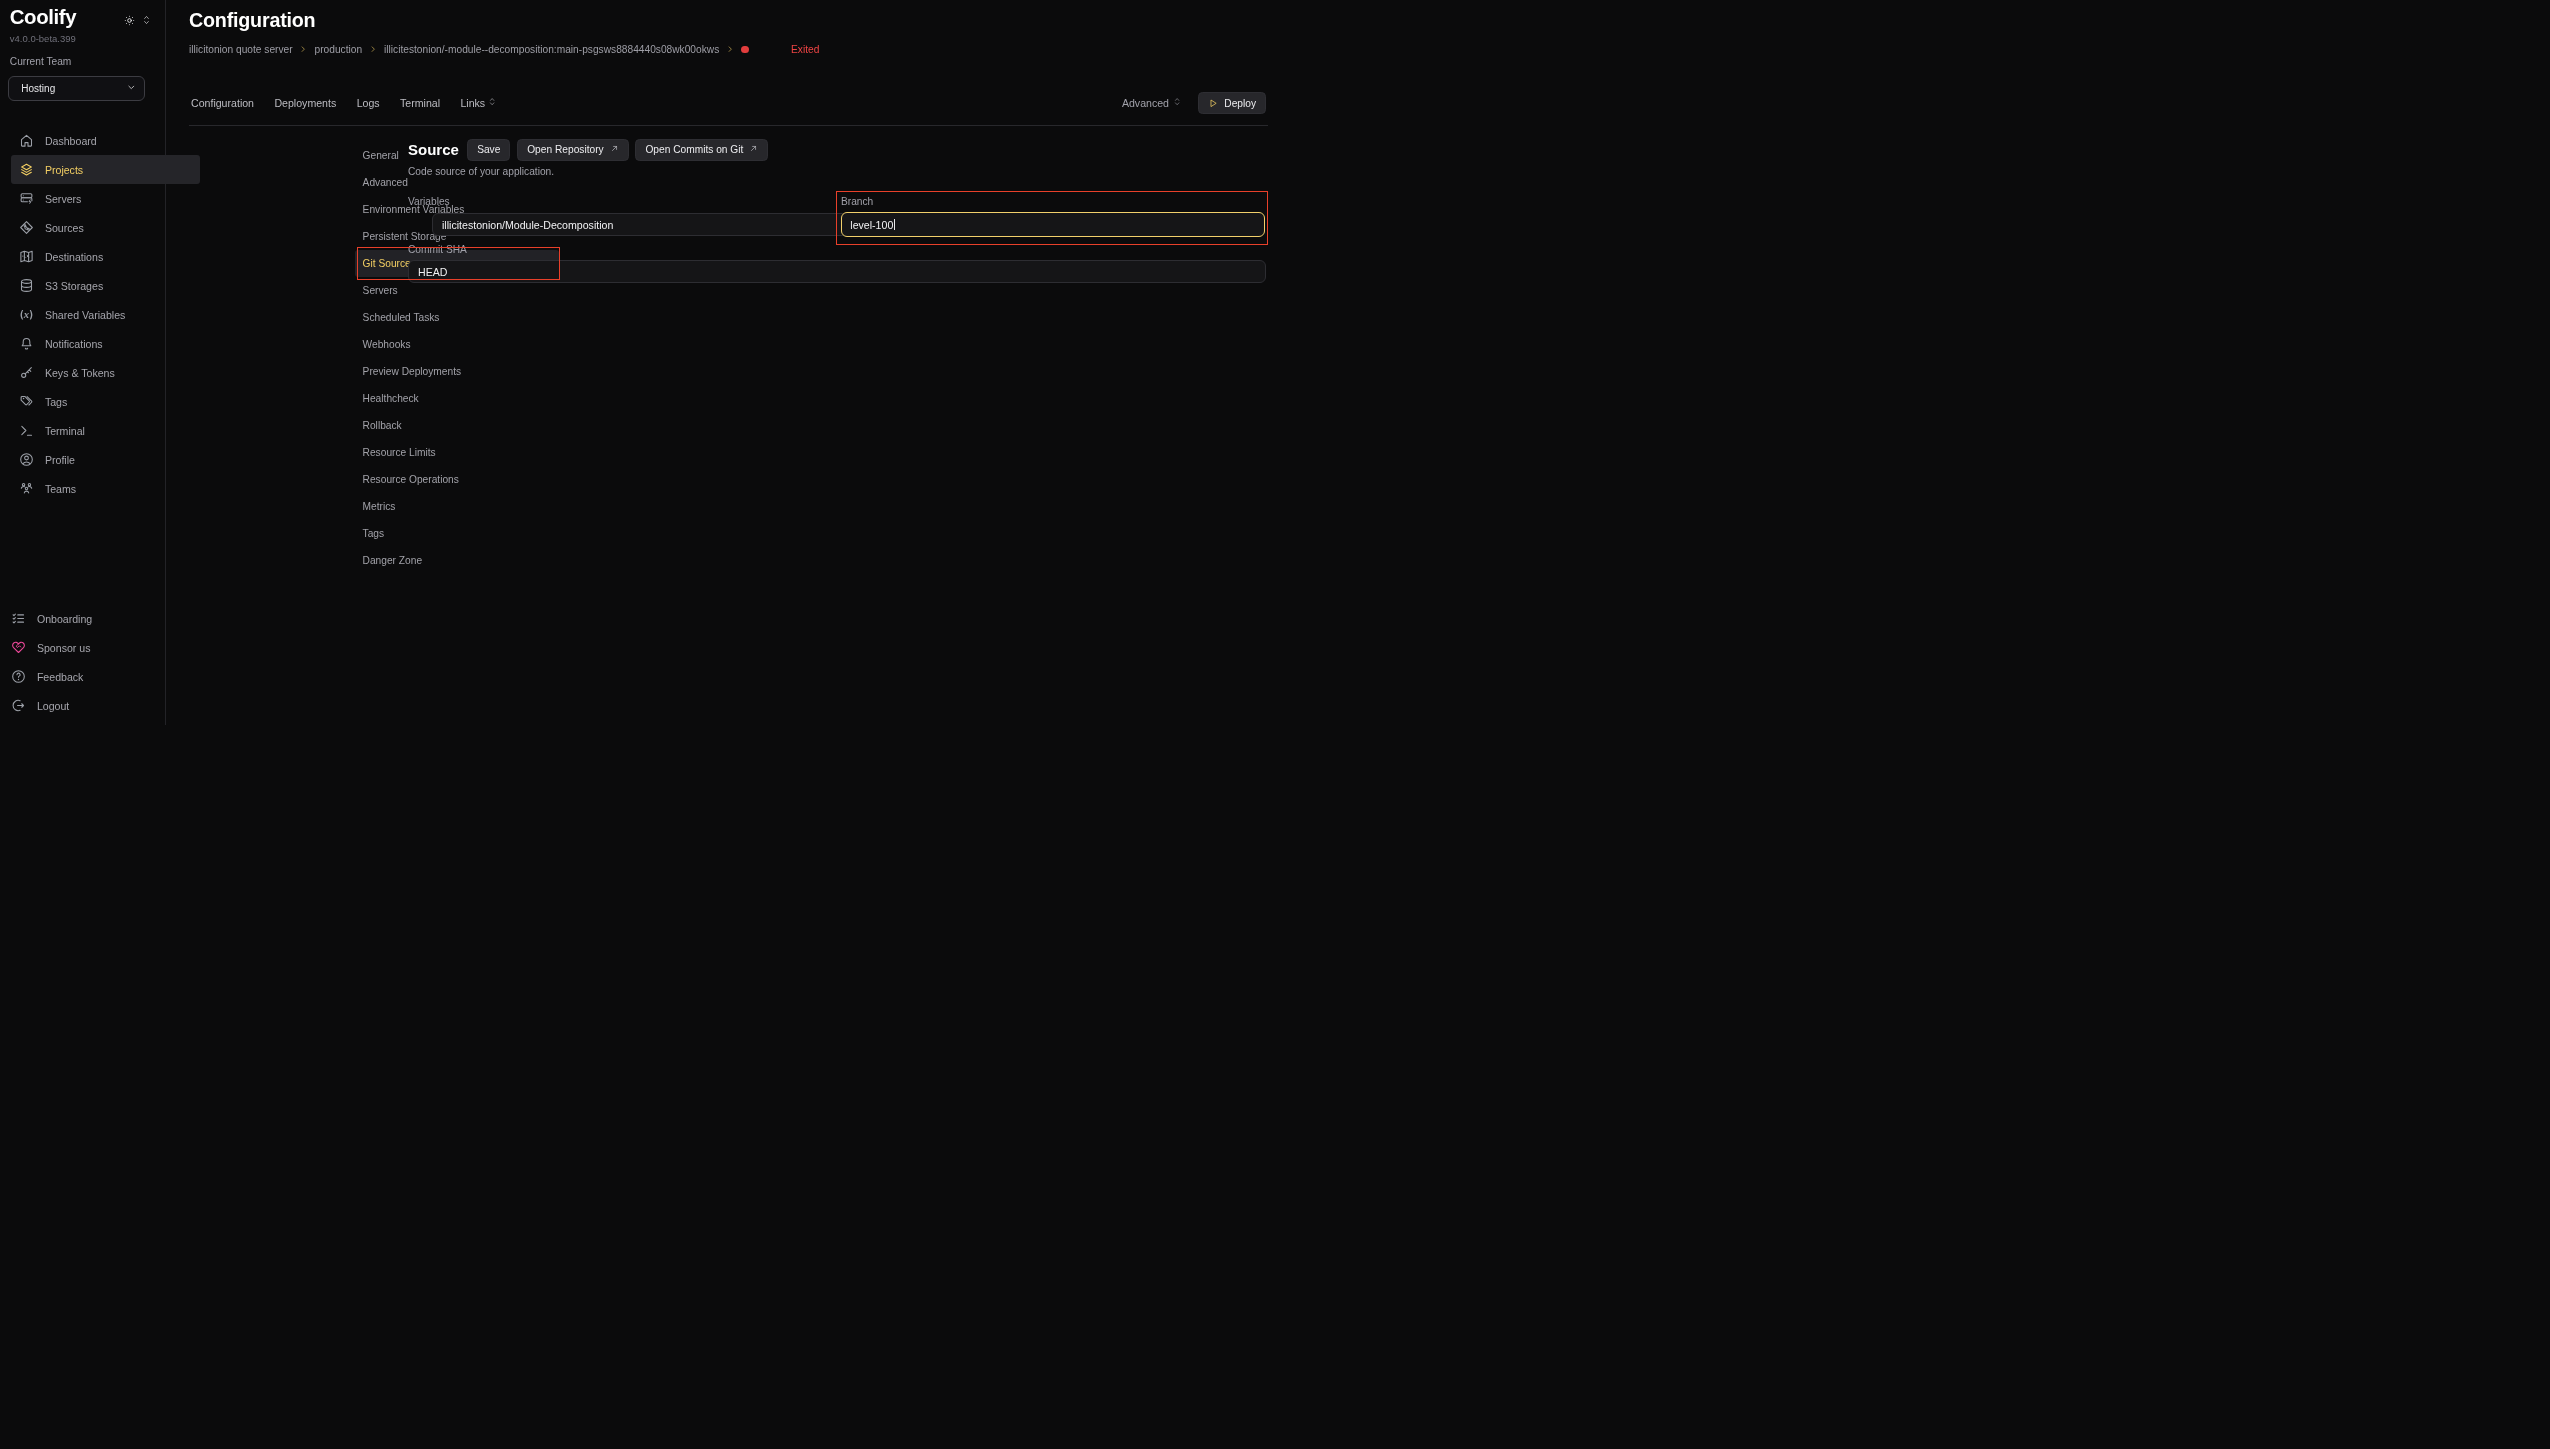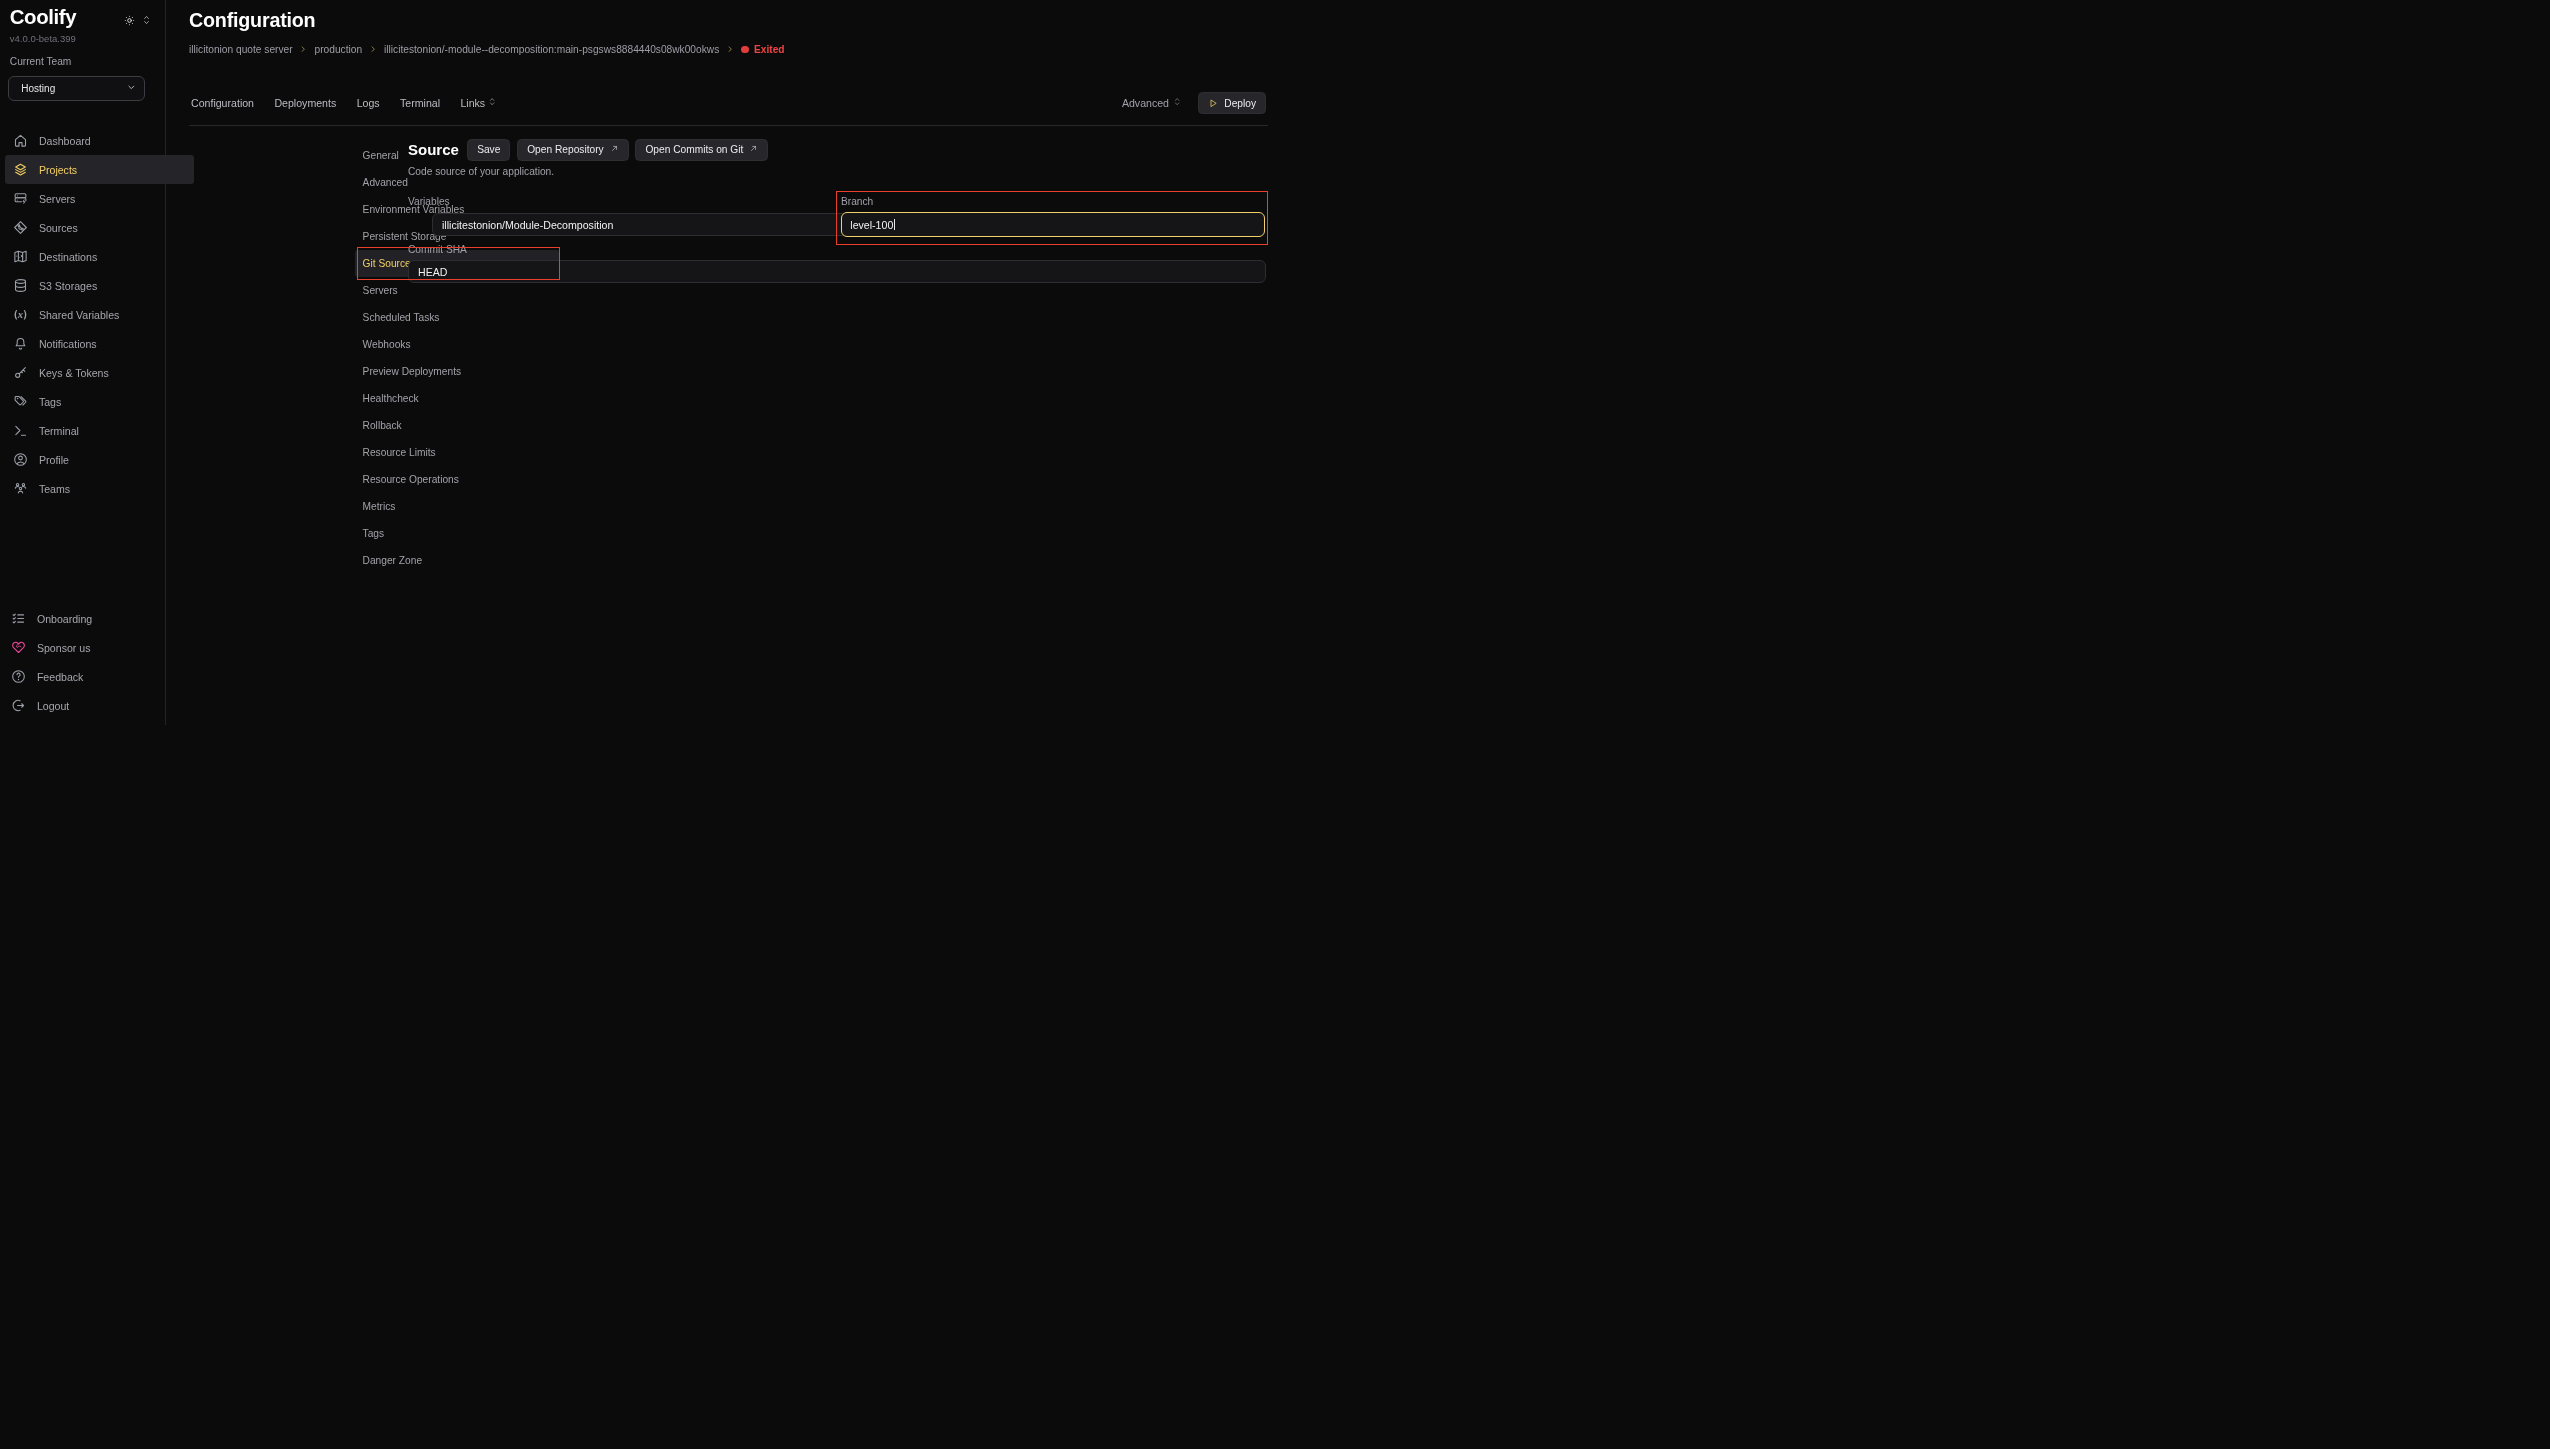--- a/index.html
+++ b/index.html
@@ -12,41 +12,41 @@
   .brand-row { position:absolute; left:9.8px; top:6px; width:147px; height:30px; }
   .brand-name { font-size:20.4px; font-weight:700; color:#ffffff; letter-spacing:-0.4px; }
   .theme-controls { position:absolute; right:6px; top:7.6px; display:flex; align-items:center; gap:6px; }
   .theme-controls svg { display:block; }
   .brand-version { position:absolute; left:9.8px; top:33px; font-size:9.5px; color:#70707a; }
   .team-label { position:absolute; left:9.8px; top:56px; font-size:10.2px; color:#a1a1aa; }
   .team-select { position:absolute; left:8.3px; top:76px; width:137px; height:25px; border:0.8px solid #3c3c42; border-radius:6px; background:#101013; display:flex; align-items:center; justify-content:space-between; padding:0 7.6px 0 12px; cursor:pointer; }
   .team-select .value { font-size:10px; color:#e6e6e9;text-align:center; }
 
   nav ul { list-style:none; }
-  .nav-list { position:absolute; left:2px; top:126px; width:199px; }
+  .nav-list { position:absolute; left:8px; top:126px; width:199px; }
   .nav-list-bottom { position:absolute; left:0; top:604px; width:166px; }
   .nav-item { height:29px; margin:0 6.8px 0 3px; padding-left:7.6px; display:flex; align-items:center; border-radius:3px; color:#a6a6ad; cursor:pointer; }
   .nav-item .ico { width:15px; height:15px; flex:0 0 15px; margin-right:11.3px; display:flex; align-items:center; justify-content:center; color:#9ca0a8; }
   .nav-item .lbl { font-size:10.6px; white-space:nowrap; }
   .nav-item.active { background:#252529; color:#f3cf63; }
   .nav-item.active .ico { color:#f3cf63; }
   .nav-item .ico.pink { color:#ec4899; }
   .ico svg { display:block; }
   .ico-txt { font-size:9.8px; font-weight:700; color:inherit; font-family:"DejaVu Sans Mono",monospace; letter-spacing:-0.8px; }
   .ico-txt i { font-family:"Liberation Serif",serif; font-size:10.6px; }
 
   
   #main { position:absolute; left:166px; top:0; right:0; bottom:0; }
   .page-title { position:absolute; left:23px; top:9px; font-size:19.7px; font-weight:700; color:#ffffff; letter-spacing:-0.2px; }
   .breadcrumb { position:absolute; left:23px; top:44px; display:flex; align-items:center; gap:6.8px; font-size:10.2px; color:#9e9ea6; white-space:nowrap; }
   .crumb { cursor:pointer; }
   .crumb-sep { display:flex; align-items:center; }
   .status-chip { display:flex; align-items:center; gap:5.3px; }
   .status-dot { width:7.6px; height:7.6px; border-radius:50%; background:#e23d3d; }
-  .status-label { font-size:10.2px; font-weight:700; }
+  .status-label { font-size:10.2px; font-weight:400;margin-left:37px; }
 
   .tabs { position:absolute; left:25px; top:91px; height:24px; display:flex; align-items:center; gap:20.4px; }
   .tab { font-size:10.6px; color:#bcbcc2; cursor:pointer; display:flex; align-items:center; gap:3px; white-space:nowrap; }
   .top-actions { position:absolute; right:9px; top:91px; height:24px; display:flex; align-items:center; gap:16.6px; }
   .advanced-toggle { display:flex; align-items:center; gap:3.8px; font-size:10.6px; color:#a1a1aa; cursor:pointer; }
   .btn { display:inline-flex; align-items:center; justify-content:center; gap:6px; height:22px; padding:0 9px; background:#27272b; border:0.8px solid #2e2e33; border-radius:4.5px; font-size:10.2px; color:#ececef; cursor:pointer; white-space:nowrap; }
   .btn .ext-arrow { color:#c9c9cf; }
   .tabs-divider { position:absolute; left:23px; top:125px; width:1079px; height:0.8px; background:#28282c; }
 
   

